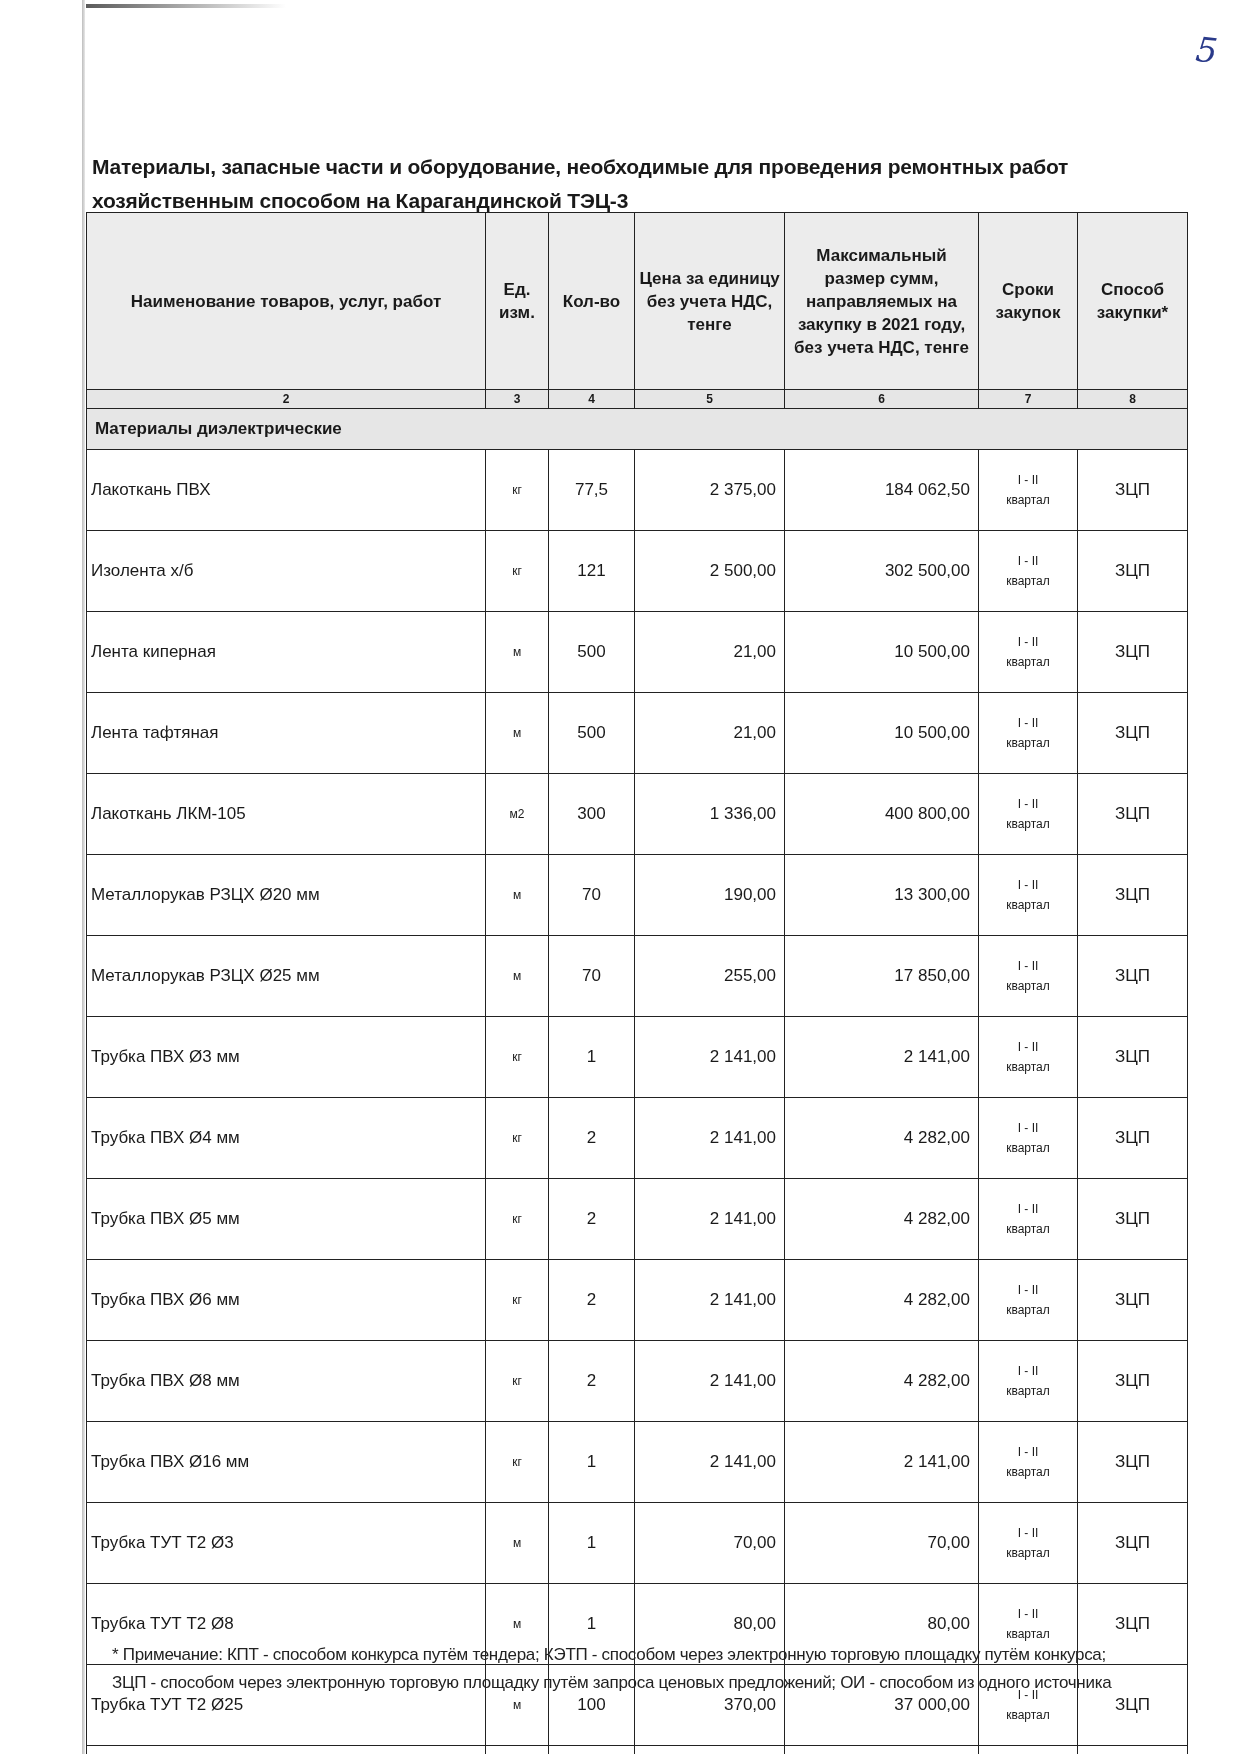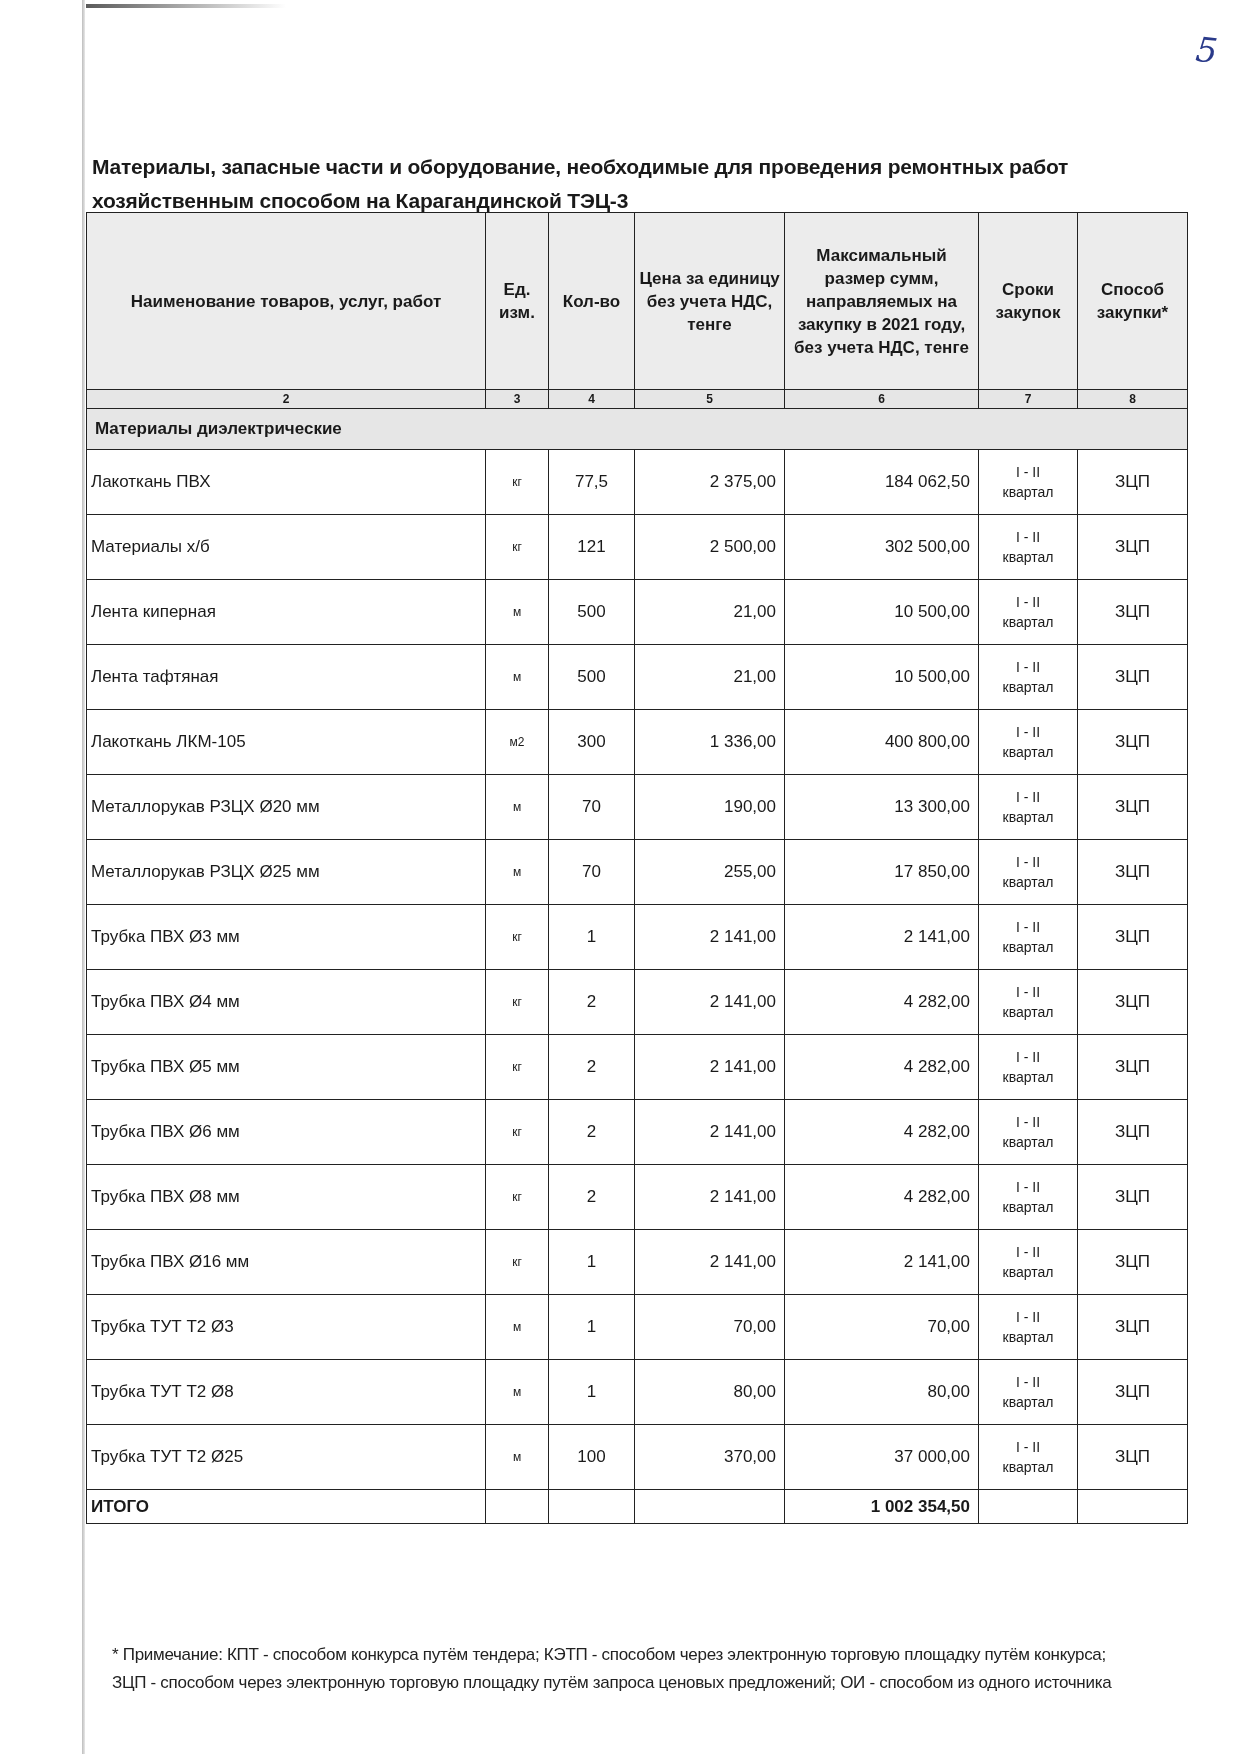--- a/index.html
+++ b/index.html
@@ -26,21 +26,21 @@
       height: 176px; background: #ececec; font-weight: bold; font-size: 17px; line-height: 23px; text-align: center;
     }
     table.doc tr.head th.name-h { font-size: 17px; text-align: center; }
     table.doc tr.nums td { height: 18px; background: #e6e6e6; font-size: 12px; font-weight: bold; text-align: center; line-height: 16px; }
     table.doc tr.section td { height: 40px; background: #e6e6e6; font-weight: bold; font-size: 17px; padding-left: 8px; }
     table.doc tr.item td { height: 48px; font-size: 17px; }
     table.doc tr.item td.name { text-align: left; }
     table.doc tr.item td.unit, table.doc tr.item td.qty, table.doc tr.item td.method { text-align: center; }
     table.doc tr.item td.unit { font-size: 12px; }
     table.doc tr.item td.price, table.doc tr.item td.sum { text-align: right; padding-right: 8px; }
-    table.doc tr.item td.term { text-align: center; font-size: 14px; line-height: 20px; padding: 8px; }
+    table.doc tr.item td.term { text-align: center; font-size: 12px; line-height: 20px; padding: 16px; }
     table.doc tr.total td { height: 33px; font-size: 17px; }
     table.doc tr.total td.label { font-weight: bold; }
     table.doc tr.total td.sum { font-weight: bold; text-align: right; padding-right: 8px; }
     .term-top { display: block; }
     .term-bot { display: block; }
     .footnote {
       position: absolute; left: 112px; top: 1634px; width: 1000px;
       font-size: 17px; line-height: 28px; color: #222; letter-spacing: -0.3px; margin-top: 7px;
     }
   </style>
@@ -94,21 +94,21 @@
         <td class="qty">77,5</td>
         <td class="price">2 375,00</td>
         <td class="sum">184 062,50</td>
         <td class="term">
           <span class="term-top">I - II</span>
           <span class="term-bot">квартал</span>
         </td>
         <td class="method">ЗЦП</td>
       </tr>
       <tr class="item">
-        <td class="name">Материалы х/б</td>
+        <td class="name">Изолента х/б</td>
         <td class="unit">кг</td>
         <td class="qty">121</td>
         <td class="price">2 500,00</td>
         <td class="sum">302 500,00</td>
         <td class="term">
           <span class="term-top">I - II</span>
           <span class="term-bot">квартал</span>
         </td>
         <td class="method">ЗЦП</td>
       </tr>

